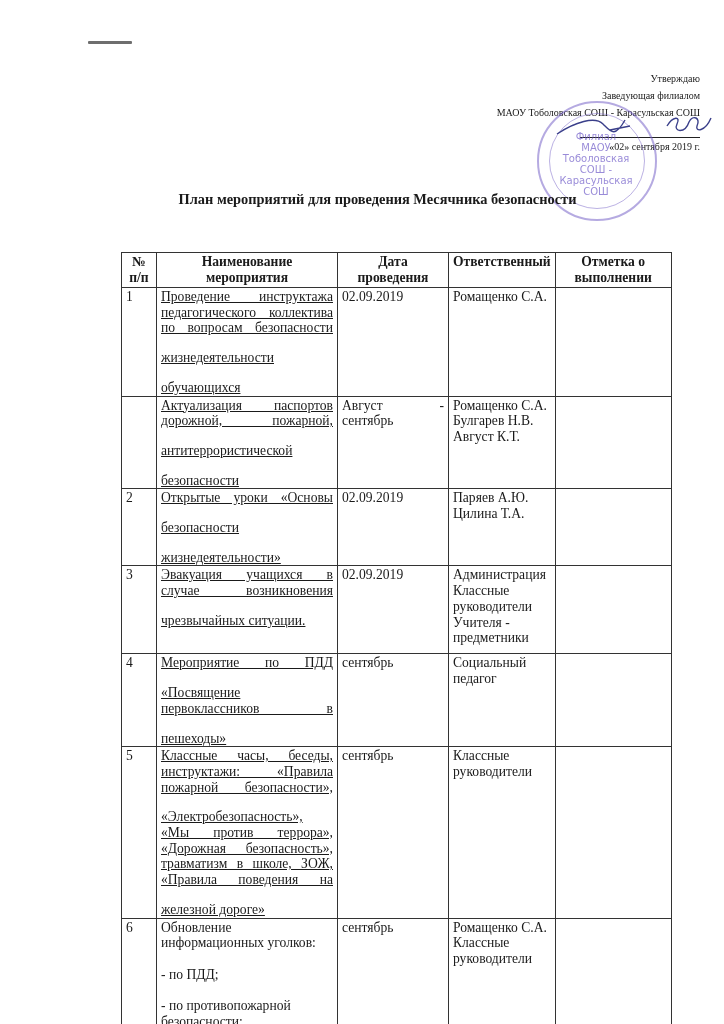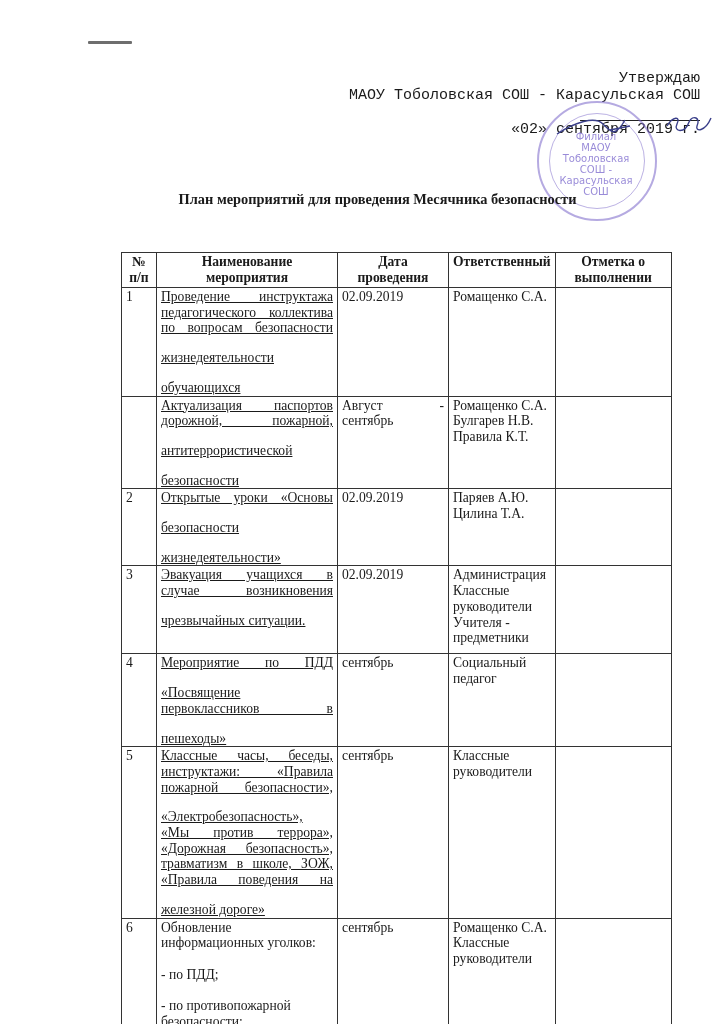--- a/index.html
+++ b/index.html
@@ -6,21 +6,21 @@
   body {
     width: 724px; height: 1024px; background: #ffffff; position: relative; overflow: hidden;
     font-family: "Liberation Serif", "DejaVu Serif", serif; color: #1a1a1a;
   }
   .scan-mark {
     position: absolute; left: 88px; top: 41px; width: 44px; height: 3px;
     background: #555; border-radius: 1px; opacity: 0.85;
   }
   .approval {
     position: absolute; right: 24px; top: 70px; text-align: right;
-    font-size: 15px; line-height: 17px; font-family: Liberation Mono, monospace;
+    font-size: 10px; line-height: 17px;
   }
   .approval div { white-space: nowrap; }
   .sig-line { display: inline-block; width: 120px; border-bottom: 1px solid #222; height: 12px; vertical-align: bottom; }
   .stamp {
     position: absolute; left: 537px; top: 101px; width: 120px; height: 120px;
     border-radius: 50%; border: 2px solid rgba(120,100,200,0.55);
     box-sizing: border-box; pointer-events: none;
   }
   .stamp::before {
     content: ""; position: absolute; inset: 10px; border-radius: 50%;
@@ -60,20 +60,21 @@
   .name-line { display: block; }
   .gap { display: block; height: 15.7px; }
 </style>
 </head>
 <body>
 
 <div class="scan-mark"></div>
 
 <div class="approval">
   <div>Утверждаю</div>
+  <div>Заведующая филиалом</div>
   <div>МАОУ Тоболовская СОШ - Карасульская СОШ</div>
   <div><span class="sig-line"></span></div>
   <div>«02» сентября 2019 г.</div>
 </div>
 
 <div class="stamp">
   <div class="stamp-text">
     <div>Филиал</div>
     <div>МАОУ</div>
     <div>Тоболовская</div>
@@ -144,21 +145,21 @@
       <td class="name">
         <span class="line">Актуализация паспортов</span>
         <span class="line">дорожной, пожарной,</span>
         <span class="line last">антитеррористической</span>
         <span class="line last">безопасности</span>
       </td>
       <td style="text-align:justify;"><span>Август - сентябрь</span></td>
       <td>
         <span class="resp-line">Ромащенко С.А.</span>
         <span class="resp-line">Булгарев Н.В.</span>
-        <span class="resp-line">Правила К.Т.</span>
+        <span class="resp-line">Август К.Т.</span>
       </td>
       <td></td>
     </tr>
 
     <tr style="height:50px;">
       <td>2</td>
       <td class="name">
         <span class="line">Открытые уроки «Основы</span>
         <span class="line last">безопасности</span>
         <span class="line last">жизнедеятельности»</span>

